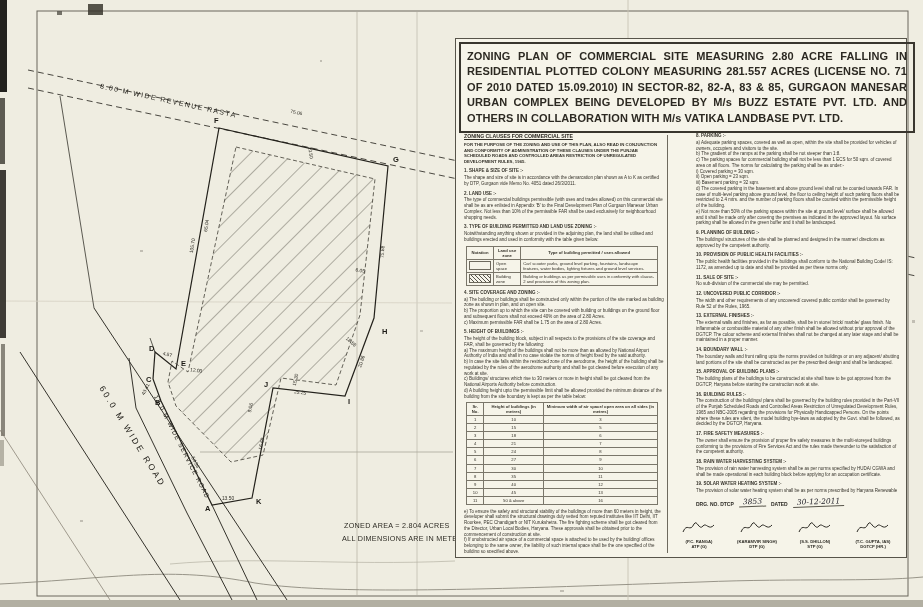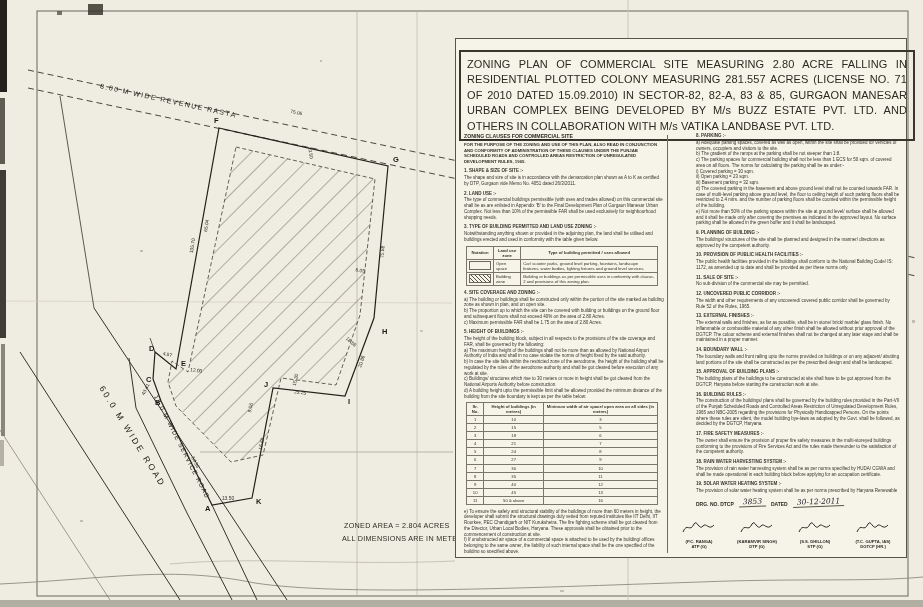--- a/index.html
+++ b/index.html
@@ -9,22 +9,22 @@
   svg.plan{position:absolute;left:0;top:0;}
   svg .vx{font:bold 7.5px "Liberation Sans",sans-serif;fill:#1c1a15;}
   svg .dim{font:4.9px "Liberation Sans",sans-serif;fill:#2f2d26;text-anchor:middle;}
   svg .rl{font:7px "Liberation Sans",sans-serif;fill:#23211b;letter-spacing:1.5px;text-anchor:middle;}
   svg .rl.big{font-size:8.5px;letter-spacing:2.5px;}
   svg .note{font:7.2px "Liberation Sans",sans-serif;fill:#2c2a23;letter-spacing:.3px;}
 
   .panel{position:absolute;left:455px;top:38px;width:452px;height:520px;background:#f6f4e9;
          border:1px solid #57544a;box-sizing:border-box;}
   .titleblock{position:absolute;left:3px;top:3px;width:440px;border:2px solid #39362e;
-         padding:5px 6px;font-weight:normal;font-size:11px;line-height:1.4;color:#2c2922;
-         text-align:justify;letter-spacing:.1px;margin-top:8px;}
+         padding:5px 6px;font-weight:bold;font-size:11px;line-height:1.4;color:#2c2922;
+         text-align:justify;letter-spacing:.1px;}
   .divider{position:absolute;left:211px;top:96px;height:418px;width:0;border-left:1px solid #6e6a5e;}
   .col{position:absolute;top:94px;overflow:hidden;}
   .col.left{left:8px;width:200px;height:420px;}
   .col.right{left:240px;width:204px;height:360px;}
   .cl-heading{font-size:5.2px;font-weight:bold;text-decoration:underline;margin-bottom:3px;color:#2c2922;}
   .cl-intro{font-size:4.3px;font-weight:bold;margin-bottom:4px;line-height:1.3;}
   .cl{margin-bottom:4px;font-size:4.5px;line-height:1.28;}
   .cl .hd{font-weight:bold;}
   .cl .bd{white-space:pre-line;margin-top:1px;}
   table.ztab{border-collapse:collapse;width:96%;margin:3px 0 4px 2px;}

